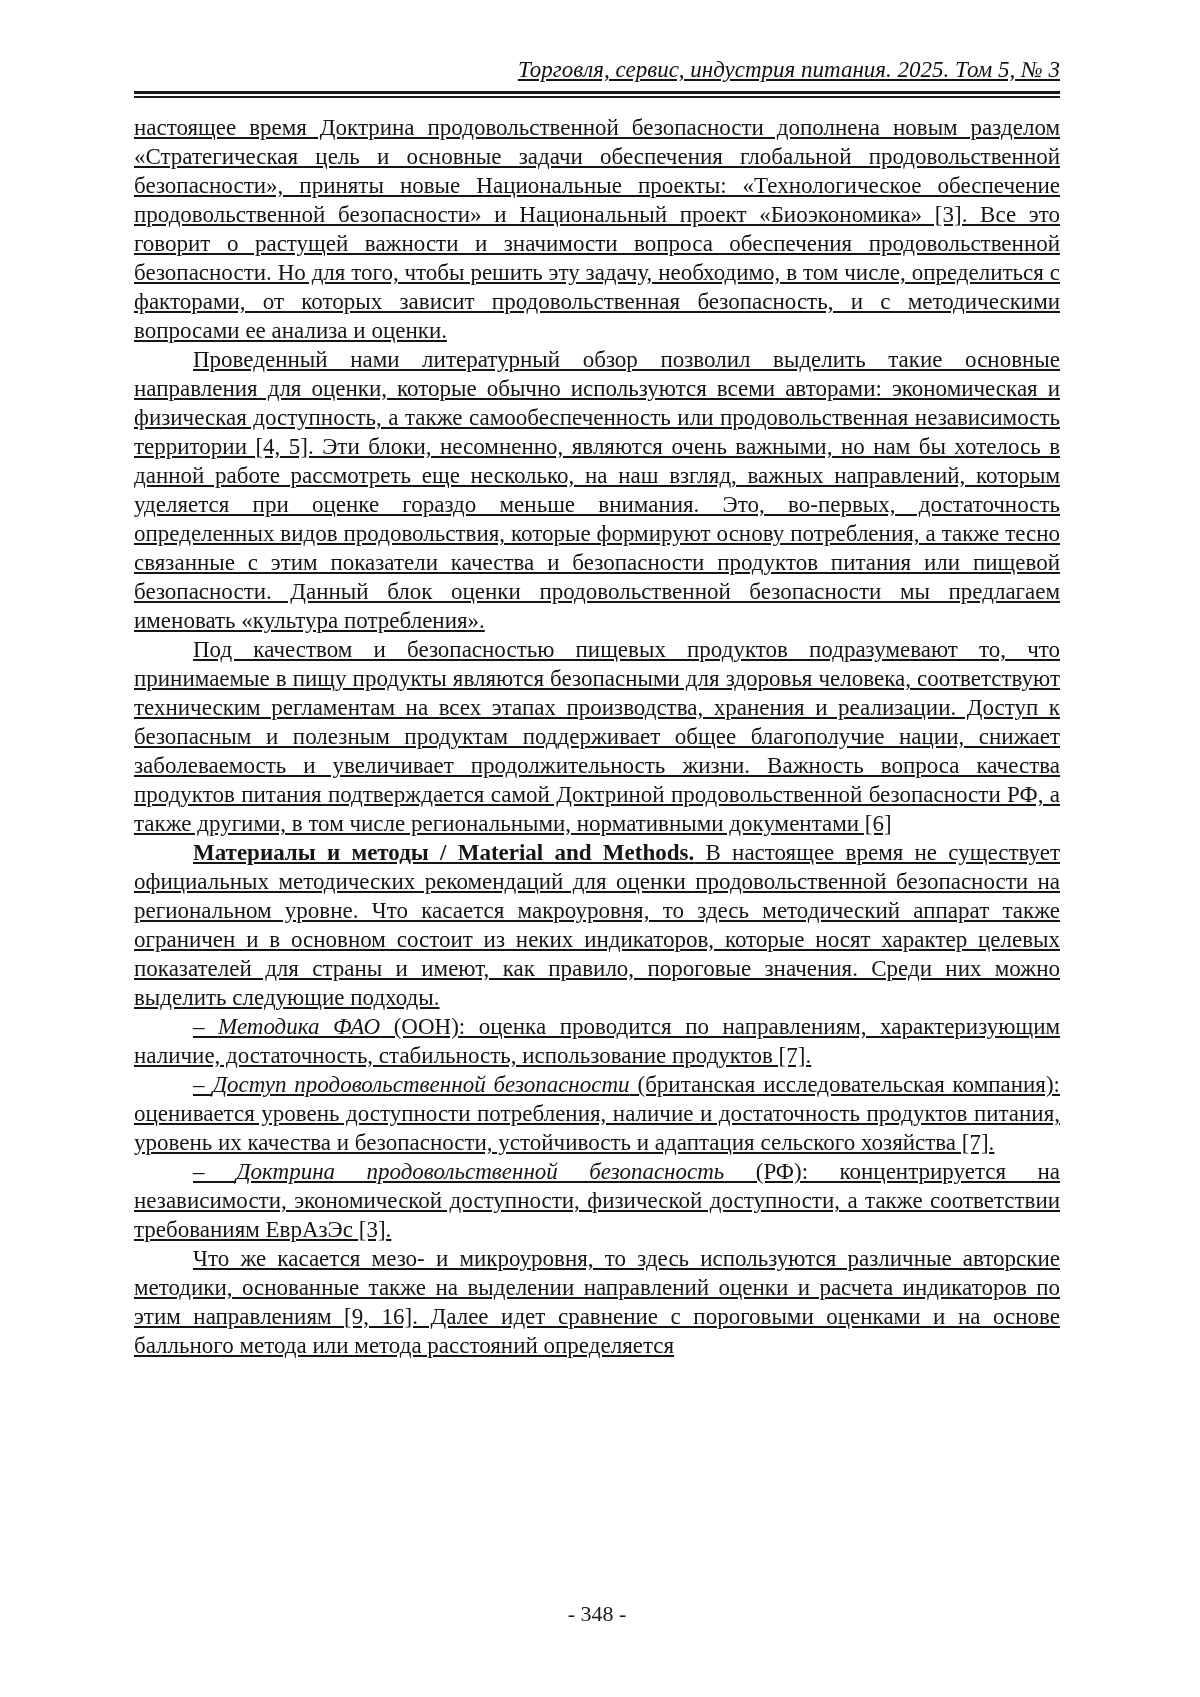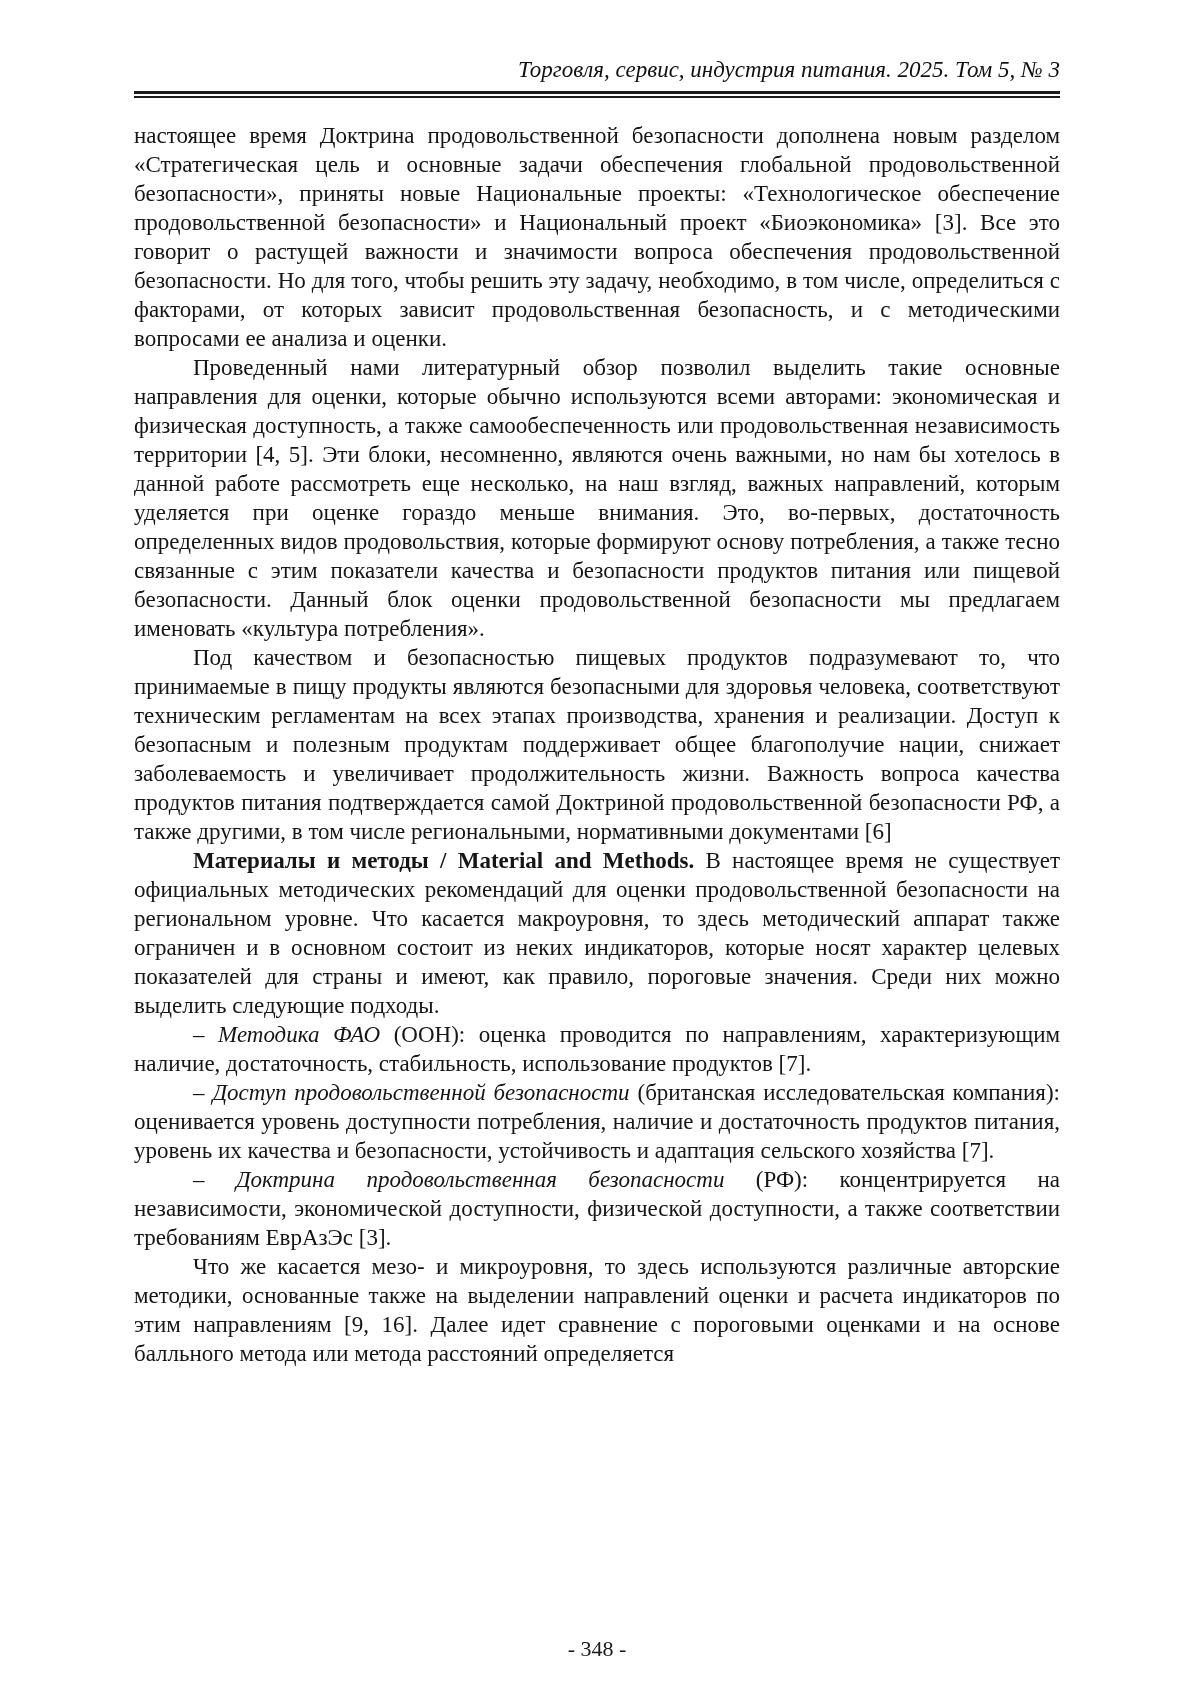--- a/index.html
+++ b/index.html
@@ -9,75 +9,76 @@
     background: #ffffff;
     font-family: "Liberation Serif", "DejaVu Serif", serif;
     color: #151515;
     position: relative;
     overflow: hidden;
   }
   .page {
     width: 1200px;
     height: 1347px;
     position: relative;
+    text-decoration: underline;
   }
   .content {
     margin-left: 134px;
     margin-right: 140px; 
   }
   .running-head {
     padding-top: 56px;
     text-align: right;
     font-style: italic;
     font-size: 23px;
     line-height: 28px;
     color: #111111;
   }
   .header-rule {
     margin-top: 7px;
     height: 2px;
     border-top: 3px solid #1a1a1a;
     border-bottom: 2px solid #1a1a1a;
   }
   .body-text {
-    margin-top: 23px;
+    margin-top: 15px;
     font-size: 23px;
     line-height: 29px;
     text-align: justify;
   }
   .body-text p {
     margin: 0;
     padding: 0;
     text-indent: 59px;
   }
   .body-text p.no-indent { text-indent: 0; }
   .seg-bold { font-weight: bold; }
   .seg-italic { font-style: italic; }
   .page-number {
     position: absolute;
     left: 134px;
     width: 926px;
-    top: 1636px;
+    top: 1601px;
     text-align: center;
     font-size: 22px;
     color: #1b1b1b;
   }
 </style>
 </head>
 <body>
 
 <div class="page">
   <div class="content">
     <div class="running-head">Торговля, сервис, индустрия питания. 2025. Том 5, № 3</div>
     <div class="header-rule"></div>
     <div class="body-text">
         <p class="no-indent"><span>настоящее время Доктрина продовольственной безопасности дополнена новым разделом «Стратегическая цель и основные задачи обеспечения глобальной продовольственной безопасности», приняты новые Национальные проекты: «Технологическое обеспечение продовольственной безопасности» и Национальный проект «Биоэкономика» [3]. Все это говорит о растущей важности и значимости вопроса обеспечения продовольственной безопасности. Но для того, чтобы решить эту задачу, необходимо, в том числе, определиться с факторами, от которых зависит продовольственная безопасность, и с методическими вопросами ее анализа и оценки.</span></p>
         <p><span>Проведенный нами литературный обзор позволил выделить такие основные направления для оценки, которые обычно используются всеми авторами: экономическая и физическая доступность, а также самообеспеченность или продовольственная независимость территории [4, 5]. Эти блоки, несомненно, являются очень важными, но нам бы хотелось в данной работе рассмотреть еще несколько, на наш взгляд, важных направлений, которым уделяется при оценке гораздо меньше внимания. Это, во-первых, достаточность определенных видов продовольствия, которые формируют основу потребления, а также тесно связанные с этим показатели качества и безопасности продуктов питания или пищевой безопасности. Данный блок оценки продовольственной безопасности мы предлагаем именовать «культура потребления».</span></p>
         <p><span>Под качеством и безопасностью пищевых продуктов подразумевают то, что принимаемые в пищу продукты являются безопасными для здоровья человека, соответствуют техническим регламентам на всех этапах производства, хранения и реализации. Доступ к безопасным и полезным продуктам поддерживает общее благополучие нации, снижает заболеваемость и увеличивает продолжительность жизни. Важность вопроса качества продуктов питания подтверждается самой Доктриной продовольственной безопасности РФ, а также другими, в том числе региональными, нормативными документами [6]</span></p>
         <p><span class="seg-bold">Материалы и методы / Material and Methods.</span><span> В настоящее время не существует официальных методических рекомендаций для оценки продовольственной безопасности на региональном уровне. Что касается макроуровня, то здесь методический аппарат также ограничен и в основном состоит из неких индикаторов, которые носят характер целевых показателей для страны и имеют, как правило, пороговые значения. Среди них можно выделить следующие подходы.</span></p>
         <p><span>– </span><span class="seg-italic">Методика ФАО</span><span> (ООН): оценка проводится по направлениям, характеризующим наличие, достаточность, стабильность, использование продуктов [7].</span></p>
         <p><span>– </span><span class="seg-italic">Доступ продовольственной безопасности</span><span> (британская исследовательская компания): оценивается уровень доступности потребления, наличие и достаточность продуктов питания, уровень их качества и безопасности, устойчивость и адаптация сельского хозяйства [7].</span></p>
-        <p><span>– </span><span class="seg-italic">Доктрина продовольственная безопасности</span><span> (РФ): концентрируется на независимости, экономической доступности, физической доступности, а также соответствии требованиям ЕврАзЭс [3].</span></p>
+        <p><span>– </span><span class="seg-italic">Доктрина продовольственной безопасность</span><span> (РФ): концентрируется на независимости, экономической доступности, физической доступности, а также соответствии требованиям ЕврАзЭс [3].</span></p>
         <p><span>Что же касается мезо- и микроуровня, то здесь используются различные авторские методики, основанные также на выделении направлений оценки и расчета индикаторов по этим направлениям [9, 16]. Далее идет сравнение с пороговыми оценками и на основе балльного метода или метода расстояний определяется</span></p>
       </div>
   </div>
   <div class="page-number">- 348 -</div>
 </div>
 
 </body></html>

